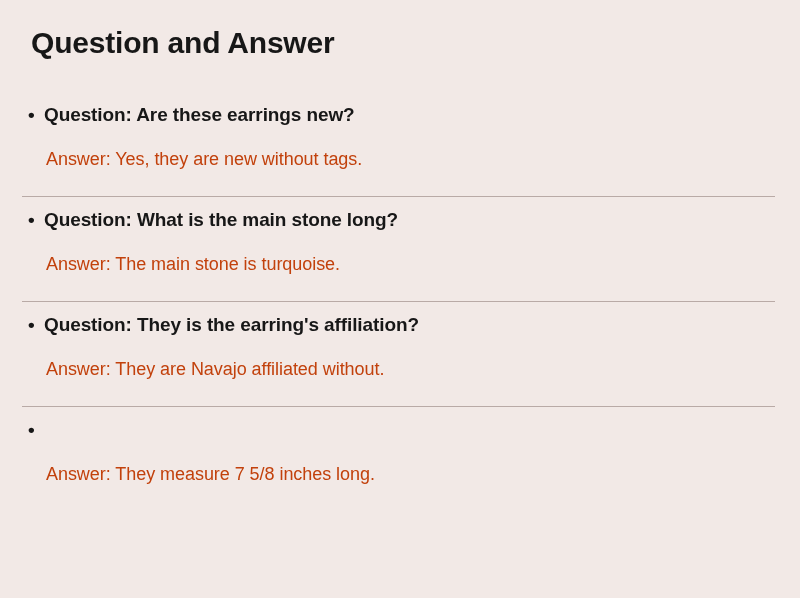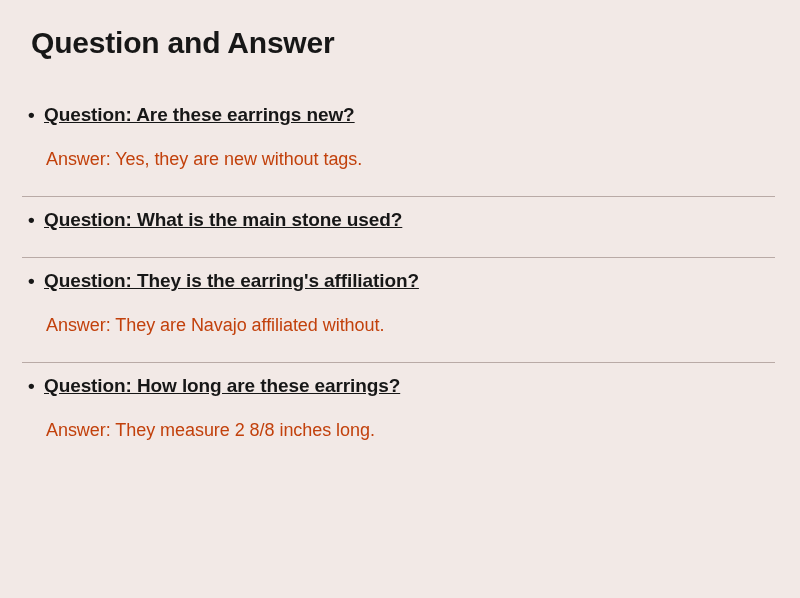--- a/index.html
+++ b/index.html
@@ -68,21 +68,20 @@
     font-weight: bold;
   }
 
   .qa-question {
     display: block;
     font-size: 19px;
     line-height: 24px;
     font-weight: bold;
     color: #171717;
     letter-spacing: -0.1px;
-    text-decoration: underline;
   }
 
   .qa-answer {
     display: block;
     margin: 20px 24px 0 46px;
     font-size: 18px;
     line-height: 24px;
     font-weight: normal;
     color: #c2410c;
     letter-spacing: -0.05px;
@@ -115,38 +114,38 @@
         <span class="qa-bullet">•</span>
         <span class="qa-question">Question: Are these earrings new?</span>
       </div>
       <div class="qa-answer">Answer: Yes, they are new without tags.</div>
       <div class="qa-divider"></div>
     </li>
 
     <li class="qa-item">
       <div class="qa-question-row">
         <span class="qa-bullet">•</span>
-        <span class="qa-question">Question: What is the main stone used?</span>
+        <span class="qa-question">Question: What is the main stone long?</span>
       </div>
+      <div class="qa-answer">Answer: The main stone is turquoise.</div>
       <div class="qa-divider"></div>
     </li>
 
     <li class="qa-item">
       <div class="qa-question-row">
         <span class="qa-bullet">•</span>
         <span class="qa-question">Question: They is the earring's affiliation?</span>
       </div>
       <div class="qa-answer">Answer: They are Navajo affiliated without.</div>
       <div class="qa-divider"></div>
     </li>
 
     <li class="qa-item">
       <div class="qa-question-row">
         <span class="qa-bullet">•</span>
-        <span class="qa-question">Question: How long are these earrings?</span>
       </div>
-      <div class="qa-answer">Answer: They measure 2 8/8 inches long.</div>
+      <div class="qa-answer">Answer: They measure 7 5/8 inches long.</div>
 
     </li>
 
   </ul>
 
 </div>
 
 </body></html>

